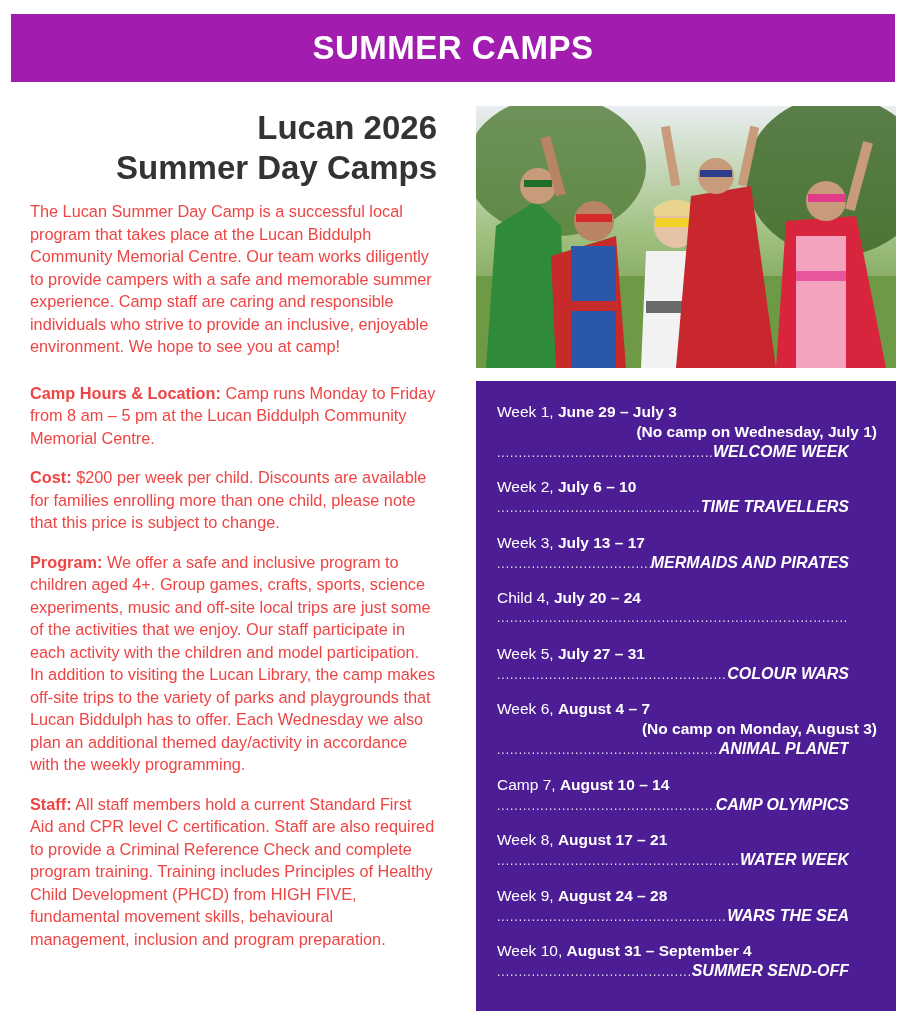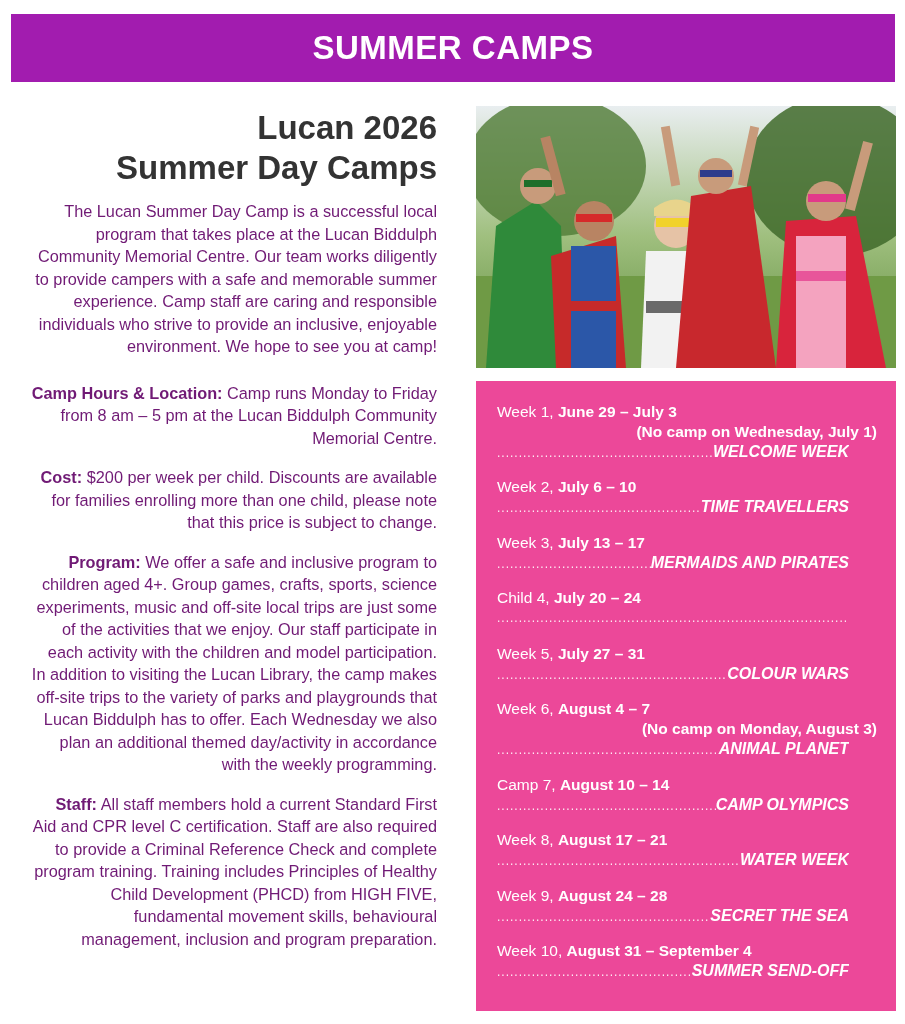--- a/index.html
+++ b/index.html
@@ -1,24 +1,24 @@
 <!DOCTYPE html>
 <html><head>
 <meta charset="utf-8">
 <style>
   html, body { margin:0; padding:0; background:#fff; }
   body { width:905px; height:1024px; position:relative; overflow:hidden; font-family:"Liberation Sans", sans-serif; color:#333; }
   .banner { position:absolute; left:11px; top:14px; width:884px; height:68px; background:#a21caf; display:flex; align-items:center; justify-content:center; }
   .banner span { color:#fff; font-size:33px; font-weight:bold; letter-spacing:0.5px; }
   .left { position:absolute; left:12px; top:108px; width:425px; }
   .title { font-size:33px; font-weight:bold; color:#333; line-height:40px; margin:0 0 12px 0;text-align:right; }
-  .para { font-size:16.3px; line-height:22.5px; color:#701a75; margin:0 0 17px 18px;text-align:right; }
+  .para { font-size:16.3px; line-height:22.5px; color:#ef4444; margin:0 0 17px 18px; }
   .label { font-weight:bold; }
   .photo { position:absolute; left:476px; top:106px; width:420px; height:262px; overflow:hidden; background:#6a8f4c; }
-  .schedule { position:absolute; left:476px; top:381px; width:420px; height:630px; background:#ec4899; }
+  .schedule { position:absolute; left:476px; top:381px; width:420px; height:630px; background:#4c1d95; }
   .wk { position:absolute; left:21px; width:380px; color:#fff; font-size:15.5px; line-height:20px; }
   .wk .lbl { font-weight:normal; }
   .wk .dates { font-weight:bold; }
   .wk .note { font-weight:bold; display:block;text-align:right; }
   .wk .theme { display:flex; justify-content:flex-end; align-items:baseline; width:352px; white-space:nowrap; overflow:hidden; }
   .wk .dots { flex:1; overflow:hidden; letter-spacing:1px; font-size:12px; text-align:right; color:#fff; opacity:0.9; }
   .wk .tname { font-style:italic; font-weight:bold; font-size:16px; }
 </style>
 </head>
 <body>
@@ -150,21 +150,21 @@
     <div class="theme">
         <span class="dots">......................................................................................................</span>
         <span class="tname">WATER WEEK</span>
       </div>
   </div>
   <div class="wk" style="top:505px">
     <span class="lbl">Week 9,</span>
     <span class="dates">August 24 – 28</span>
     <div class="theme">
         <span class="dots">......................................................................................................</span>
-        <span class="tname">SECRET THE SEA</span>
+        <span class="tname">WARS THE SEA</span>
       </div>
   </div>
   <div class="wk" style="top:560px">
     <span class="lbl">Week 10,</span>
     <span class="dates">August 31 – September 4</span>
     <div class="theme">
         <span class="dots">......................................................................................................</span>
         <span class="tname">SUMMER SEND-OFF</span>
       </div>
   </div>

